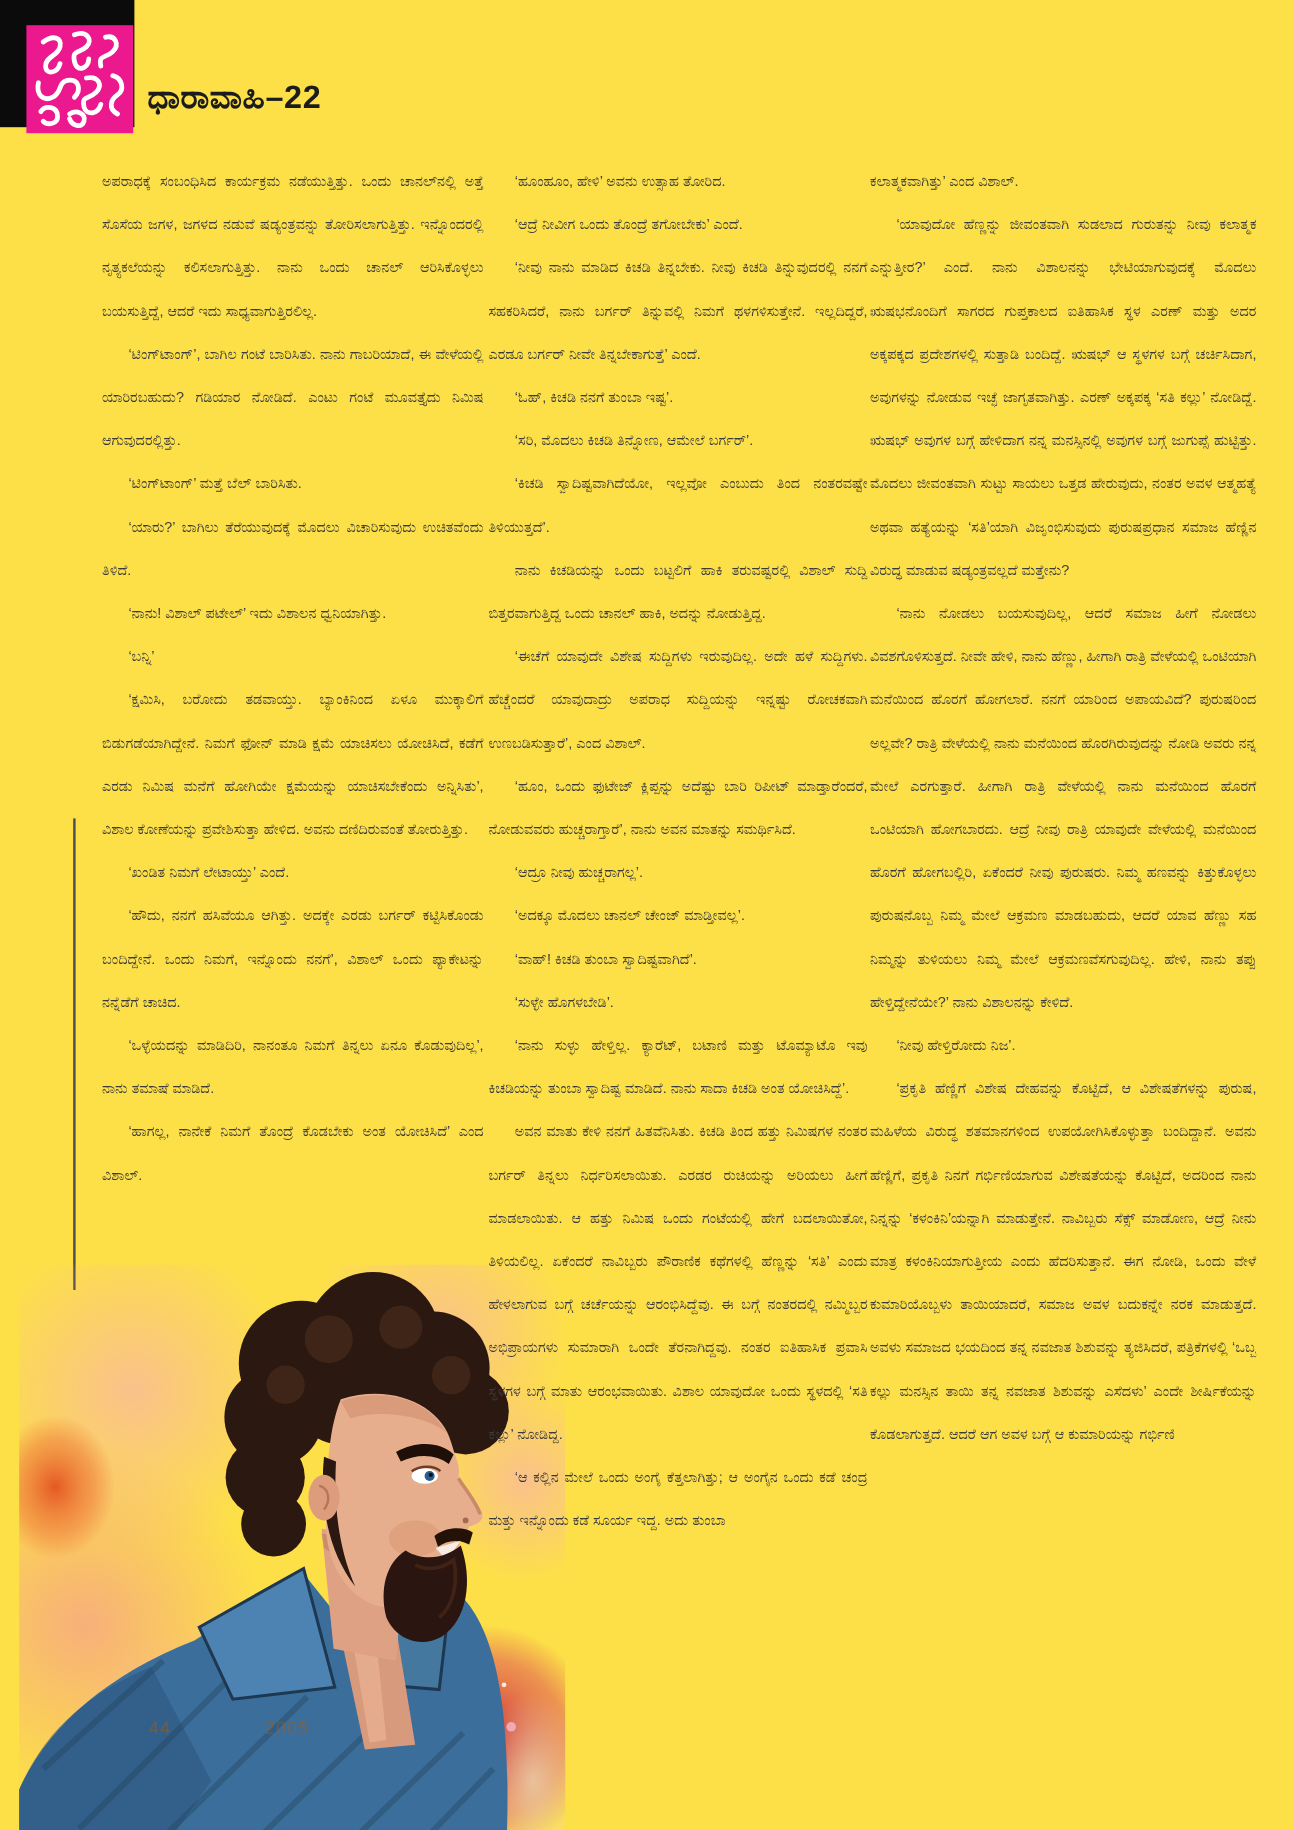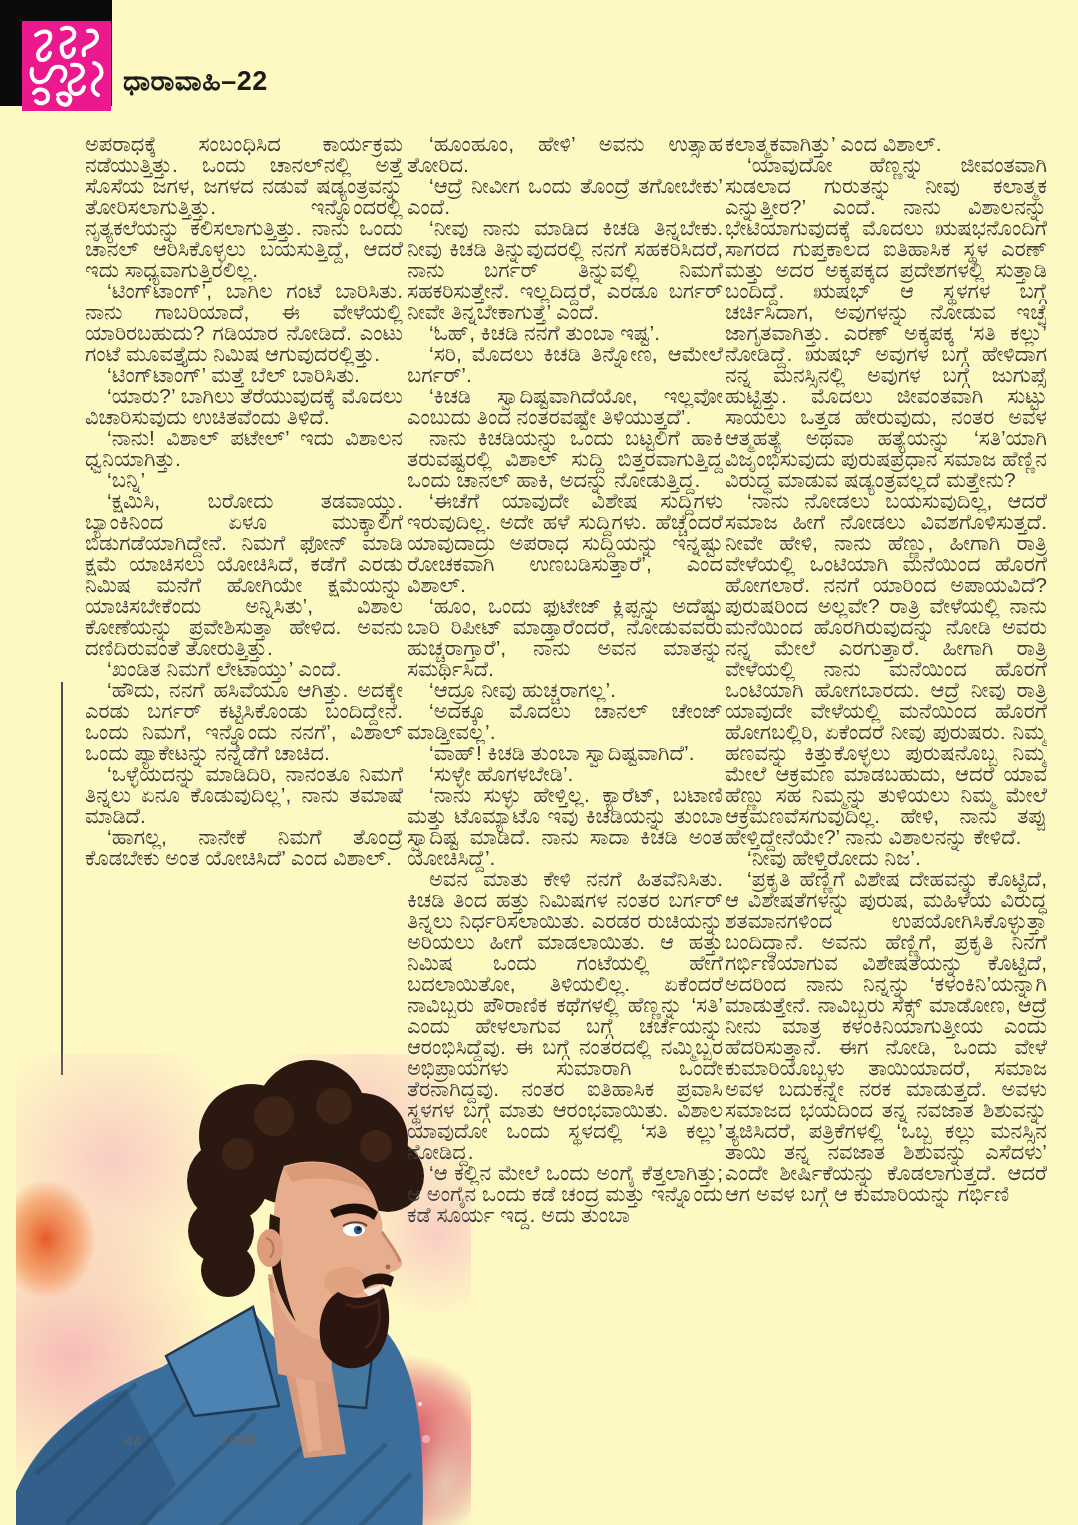--- a/index.html
+++ b/index.html
@@ -1,20 +1,20 @@
 <!DOCTYPE html>
 <html><head>
 <meta charset="utf-8">
 <style>
   html, body { margin: 0; padding: 0; background: #ffffff; }
   .page {
     position: relative;
     width: 1078px;
     height: 1525px;
-    background: #fef9c3;
+    background: #fde047;
     overflow: hidden;
     font-family: "Liberation Sans", sans-serif;
   }
   
   .logo-black {
     position: absolute; left: 0; top: 0;
     width: 112px; height: 106px;
     background: #0b0b0b;
   }
   .logo-pink {
@@ -27,22 +27,22 @@
     position: absolute; left: 123px; top: 66px;
     margin: 0;
     font-size: 27px; font-weight: 600;
     color: #1c1c1c;
     letter-spacing: 0.5px;
   }
   
   .col {
     position: absolute;
     top: 133px;
-    font-size: 21px;
-    line-height: 21px;
+    font-size: 12px;
+    line-height: 36px;
     color: #3b3b3b;
     text-align: justify;
     overflow: hidden;
     z-index: 2;
   }
   .col1 { left: 85px;  width: 318px; height: 905px;  }
   .col2 { left: 407px; width: 316px; height: 1280px; }
   .col3 { left: 725px; width: 322px; height: 1290px; }
   .para { margin: 0; text-indent: 22px; }
   .para.no-indent { text-indent: 0; }
@@ -102,21 +102,21 @@
       <p class="para">‘ಬನ್ನಿ’</p>
       <p class="para">‘ಕ್ಷಮಿಸಿ, ಬರೋದು ತಡವಾಯ್ತು. ಬ್ಯಾಂಕಿನಿಂದ ಏಳೂ ಮುಕ್ಕಾಲಿಗೆ ಬಿಡುಗಡೆಯಾಗಿದ್ದೇನೆ. ನಿಮಗೆ ಫೋನ್ ಮಾಡಿ ಕ್ಷಮೆ ಯಾಚಿಸಲು ಯೋಚಿಸಿದೆ, ಕಡೆಗೆ ಎರಡು ನಿಮಿಷ ಮನೆಗೆ ಹೋಗಿಯೇ ಕ್ಷಮೆಯನ್ನು ಯಾಚಿಸಬೇಕೆಂದು ಅನ್ನಿಸಿತು’, ವಿಶಾಲ ಕೋಣೆಯನ್ನು ಪ್ರವೇಶಿಸುತ್ತಾ ಹೇಳಿದ. ಅವನು ದಣಿದಿರುವಂತೆ ತೋರುತ್ತಿತ್ತು.</p>
       <p class="para">‘ಖಂಡಿತ ನಿಮಗೆ ಲೇಟಾಯ್ತು’ ಎಂದೆ.</p>
       <p class="para">‘ಹೌದು, ನನಗೆ ಹಸಿವೆಯೂ ಆಗಿತ್ತು. ಅದಕ್ಕೇ ಎರಡು ಬರ್ಗರ್ ಕಟ್ಟಿಸಿಕೊಂಡು ಬಂದಿದ್ದೇನೆ. ಒಂದು ನಿಮಗೆ, ಇನ್ನೊಂದು ನನಗೆ’, ವಿಶಾಲ್ ಒಂದು ಪ್ಯಾಕೇಟನ್ನು ನನ್ನೆಡೆಗೆ ಚಾಚಿದ.</p>
       <p class="para">‘ಒಳ್ಳೆಯದನ್ನು ಮಾಡಿದಿರಿ, ನಾನಂತೂ ನಿಮಗೆ ತಿನ್ನಲು ಏನೂ ಕೊಡುವುದಿಲ್ಲ’, ನಾನು ತಮಾಷೆ ಮಾಡಿದೆ.</p>
       <p class="para">‘ಹಾಗಲ್ಲ, ನಾನೇಕೆ ನಿಮಗೆ ತೊಂದ್ರೆ ಕೊಡಬೇಕು ಅಂತ ಯೋಚಿಸಿದೆ’ ಎಂದ ವಿಶಾಲ್.</p>
     </section>
   <section class="col col2">
       <p class="para">‘ಹೂಂಹೂಂ, ಹೇಳಿ’ ಅವನು ಉತ್ಸಾಹ ತೋರಿದ.</p>
       <p class="para">‘ಆದ್ರೆ ನೀವೀಗ ಒಂದು ತೊಂದ್ರೆ ತಗೋಬೇಕು’ ಎಂದೆ.</p>
-      <p class="para">‘ನೀವು ನಾನು ಮಾಡಿದ ಕಿಚಡಿ ತಿನ್ನಬೇಕು. ನೀವು ಕಿಚಡಿ ತಿನ್ನುವುದರಲ್ಲಿ ನನಗೆ ಸಹಕರಿಸಿದರೆ, ನಾನು ಬರ್ಗರ್ ತಿನ್ನುವಲ್ಲಿ ನಿಮಗೆ ಸಹಕರಿಸುತ್ತೇನೆ. ಇಲ್ಲದಿದ್ದರೆ, ಎರಡೂ ಬರ್ಗರ್ ನೀವೇ ತಿನ್ನಬೇಕಾಗುತ್ತೆ’ ಎಂದೆ.</p>
+      <p class="para">‘ನೀವು ನಾನು ಮಾಡಿದ ಕಿಚಡಿ ತಿನ್ನಬೇಕು. ನೀವು ಕಿಚಡಿ ತಿನ್ನುವುದರಲ್ಲಿ ನನಗೆ ಸಹಕರಿಸಿದರೆ, ನಾನು ಬರ್ಗರ್ ತಿನ್ನುವಲ್ಲಿ ನಿಮಗೆ ಥಳಗಳಿಸುತ್ತೇನೆ. ಇಲ್ಲದಿದ್ದರೆ, ಎರಡೂ ಬರ್ಗರ್ ನೀವೇ ತಿನ್ನಬೇಕಾಗುತ್ತೆ’ ಎಂದೆ.</p>
       <p class="para">‘ಓಹ್, ಕಿಚಡಿ ನನಗೆ ತುಂಬಾ ಇಷ್ಟ’.</p>
       <p class="para">‘ಸರಿ, ಮೊದಲು ಕಿಚಡಿ ತಿನ್ನೋಣ, ಆಮೇಲೆ ಬರ್ಗರ್’.</p>
       <p class="para">‘ಕಿಚಡಿ ಸ್ವಾದಿಷ್ಟವಾಗಿದೆಯೋ, ಇಲ್ಲವೋ ಎಂಬುದು ತಿಂದ ನಂತರವಷ್ಟೇ ತಿಳಿಯುತ್ತದೆ’.</p>
       <p class="para">ನಾನು ಕಿಚಡಿಯನ್ನು ಒಂದು ಬಟ್ಟಲಿಗೆ ಹಾಕಿ ತರುವಷ್ಟರಲ್ಲಿ ವಿಶಾಲ್ ಸುದ್ದಿ ಬಿತ್ತರವಾಗುತ್ತಿದ್ದ ಒಂದು ಚಾನಲ್ ಹಾಕಿ, ಅದನ್ನು ನೋಡುತ್ತಿದ್ದ.</p>
       <p class="para">‘ಈಚೆಗೆ ಯಾವುದೇ ವಿಶೇಷ ಸುದ್ದಿಗಳು ಇರುವುದಿಲ್ಲ. ಅದೇ ಹಳೆ ಸುದ್ದಿಗಳು. ಹೆಚ್ಚೆಂದರೆ ಯಾವುದಾದ್ರು ಅಪರಾಧ ಸುದ್ದಿಯನ್ನು ಇನ್ನಷ್ಟು ರೋಚಕವಾಗಿ ಉಣಬಡಿಸುತ್ತಾರೆ’, ಎಂದ ವಿಶಾಲ್.</p>
       <p class="para">‘ಹೂಂ, ಒಂದು ಫುಟೇಜ್ ಕ್ಲಿಪ್ಪನ್ನು ಅದೆಷ್ಟು ಬಾರಿ ರಿಪೀಟ್ ಮಾಡ್ತಾರೆಂದರೆ, ನೋಡುವವರು ಹುಚ್ಚರಾಗ್ತಾರೆ’, ನಾನು ಅವನ ಮಾತನ್ನು ಸಮರ್ಥಿಸಿದೆ.</p>
       <p class="para">‘ಆದ್ರೂ ನೀವು ಹುಚ್ಚರಾಗಲ್ಲ’.</p>
       <p class="para">‘ಅದಕ್ಕೂ ಮೊದಲು ಚಾನಲ್ ಚೇಂಜ್ ಮಾಡ್ತೀವಲ್ಲ’.</p>
       <p class="para">‘ವಾಹ್! ಕಿಚಡಿ ತುಂಬಾ ಸ್ವಾದಿಷ್ಟವಾಗಿದೆ’.</p>
       <p class="para">‘ಸುಳ್ಳೇ ಹೊಗಳಬೇಡಿ’.</p>

